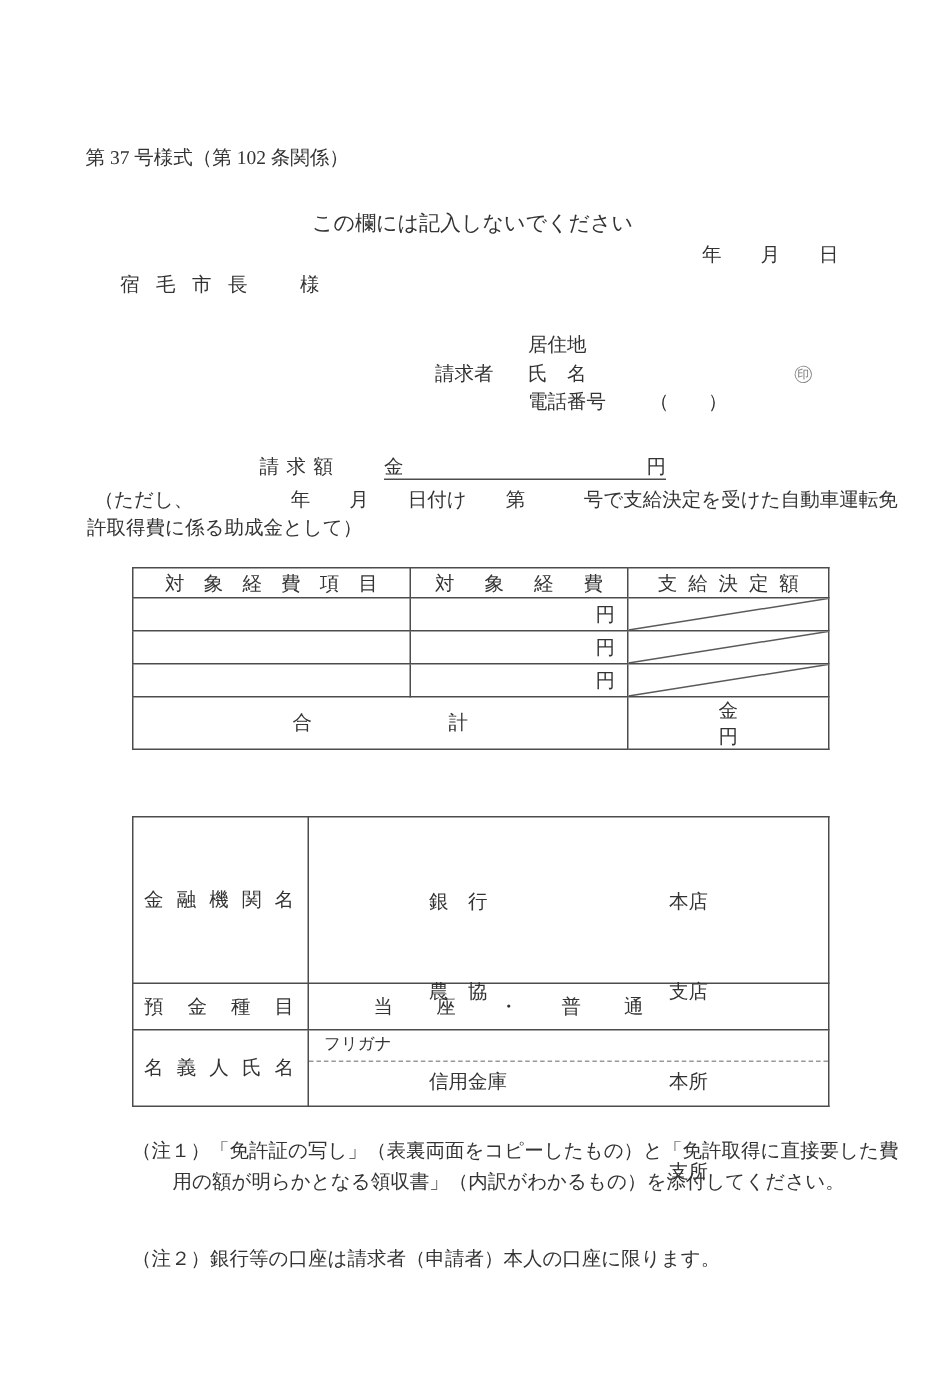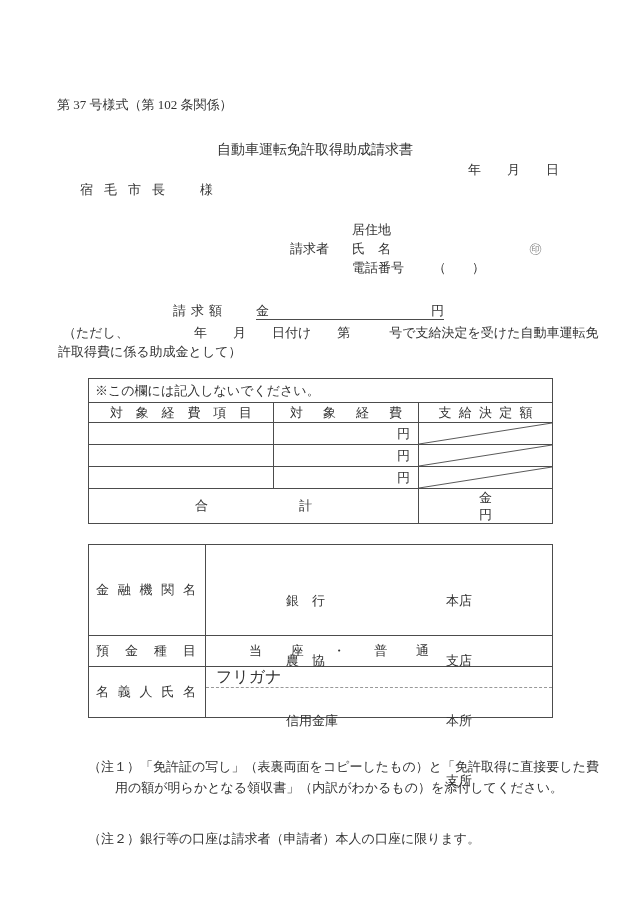--- a/index.html
+++ b/index.html
@@ -23,42 +23,42 @@
   .t1 .head-cell { height:20px; text-align:center; font-size:13px;margin-top:12px; }
   .t1 .data-cell { height:22px; }
   .t1 .yen-cell { text-align:right; padding-right:8px; }
   .t1 .diag-cell { position:relative; padding:0; }
   .t1 .diag-cell svg { position:absolute; inset:0; width:100%; height:100%; display:block; }
   .t1 .total-cell { height:35px; text-align:center; }
   .t1 .total-amount { text-align:center; line-height:17px; }
   .t2 { left:88px; top:544px; width:464px;border-radius:21px; }
   .t2 .label-cell { text-align:left; padding-left:7px; }
   .t2 .label-cell .jspread { width:100px; }
-  .inst-cell { position:relative; height:91px; }
+  .inst-cell { position:relative; height:111px; }
   .inst-types { position:absolute; left:80px; top:6px; line-height:20px; white-space:pre; }
   .branch-types { position:absolute; left:240px; top:6px; line-height:20px; white-space:pre; }
   .deposit-row td { height:31px; }
   .deposit-cell { text-align:left; padding-left:43px; }
   .deposit-cell .jspread { width:180px; }
   .acct-row td { height:31px; }
   .acct-cells { display:flex; height:100%; }
   .acct-cells .cell { flex:1; border-left:1px solid #4c4c4c; }
   .acct-cells .cell:first-child { border-left:none; }
   .holder-cell { height:51px; padding:0; vertical-align:top; }
-  .furigana-box { height:21px; border-bottom:1px dashed #999999; padding:3px 0 0 10px; font-size:16px; line-height:13px; }
+  .furigana-box { height:21px; border-bottom:1px dashed #999999; padding:3px 0 0 10px; font-size:11px; line-height:13px; }
   .name-box { height:29px; }
   .seal { color:#777777; font-size:13px; }
   .notes-line { line-height:17px; }
 </style>
 </head>
 <body>
 
 <div class="abs" style="left:57px; top:96px;">第 37 号様式（第 102 条関係）</div>
 
-<div class="abs" style="left:0; top:141px; width:630px; text-align:center; font-size:14px;">自動車運転免許取得助成請求書</div>
+<div class="abs" style="left:0; top:141px; width:630px; text-align:center; font-size:14px;">この欄には記入しないでください</div>
 
 <div class="abs" style="left:468px; top:161px;">年　　月　　日</div>
 
 <div class="abs" style="left:80px; top:181px;"><span class="jspread" style="width:85px;">宿毛市長</span></div>
 <div class="abs" style="left:200px; top:181px;">様</div>
 
 <div class="abs" style="left:352px; top:221px;">居住地</div>
 <div class="abs" style="left:290px; top:240px;">請求者</div>
 <div class="abs" style="left:352px; top:240px;">氏　名</div>
 <div class="abs seal" style="left:529px; top:240px;">㊞</div>
@@ -74,23 +74,20 @@
 <div class="abs" style="left:63px; top:324px;">（ただし、　　　　　年　　月　　日付け　　第　　　号で支給決定を受けた自動車運転免</div>
 <div class="abs" style="left:58px; top:343px;">許取得費に係る助成金として）</div>
 
 <table class="t1">
   <colgroup>
       <col style="width:185px">
       <col style="width:145px">
       <col style="width:134px">
     </colgroup>
   <tbody>
-  <tr>
-    <td class="note-cell" colspan="3">※この欄には記入しないでください。</td>
-  </tr>
   <tr>
     <td class="head-cell"><span class="jspread" style="width:142px;">対象経費項目</span></td>
     <td class="head-cell"><span class="jspread" style="width:112px;">対象経費</span></td>
     <td class="head-cell"><span class="jspread" style="width:94px;">支給決定額</span></td>
   </tr>
   <tr>
     <td class="data-cell"></td>
     <td class="data-cell yen-cell">円</td>
     <td class="data-cell diag-cell">
           <svg viewBox="0 0 100 100" preserveAspectRatio="none">

